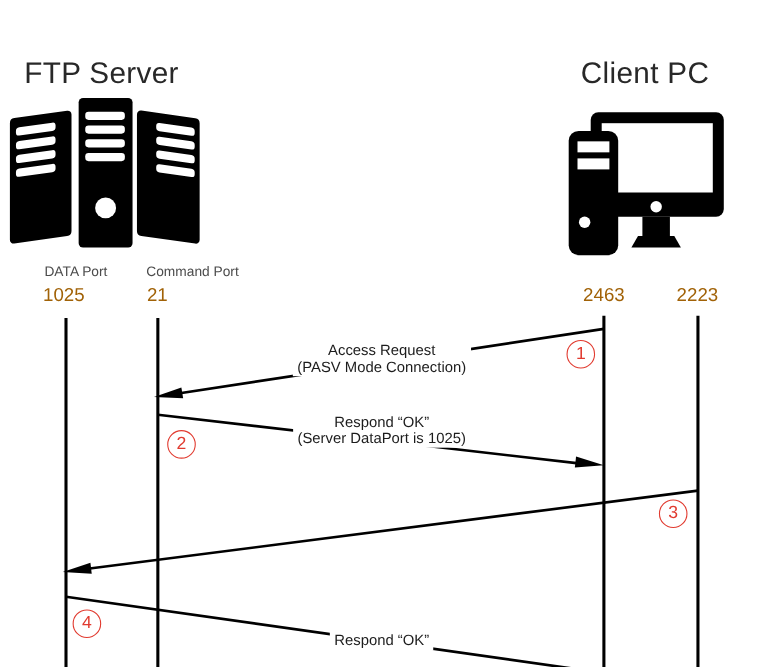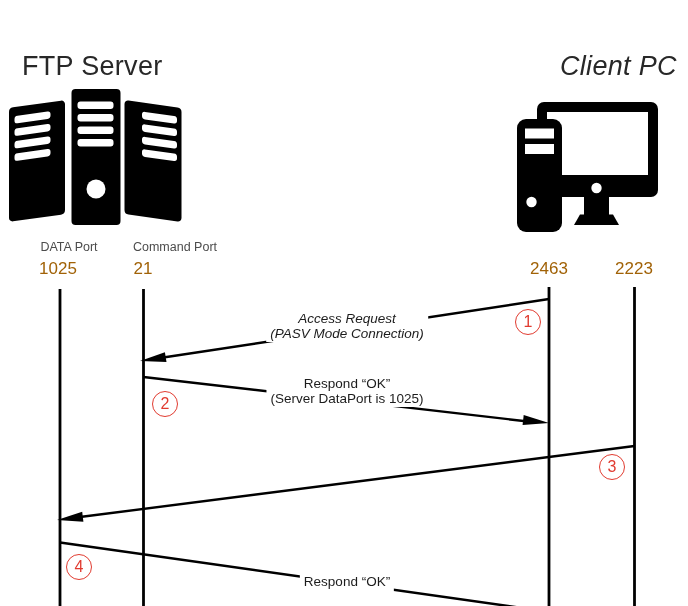--- a/index.html
+++ b/index.html
@@ -6,21 +6,21 @@
   .stage{
     position:relative;width:688px;height:606px;background:#ffffff;overflow:hidden;
     font-family:"Liberation Sans", sans-serif;
     margin-top:47px;
   }
   .title{
     position:absolute;top:5px;font-size:27px;line-height:28px;color:#282828;
     font-weight:400;letter-spacing:0.3px;white-space:nowrap;
   }
   .title-left{left:22px;}
-  .title-right{left:560px;font-style:italic;}
+  .title-right{left:528px;}
   .port-label{
     position:absolute;top:193px;transform:translateX(-50%);
     font-size:12.5px;line-height:14px;color:#4c4c4c;white-space:nowrap;
   }
   .port-num{
     position:absolute;top:211px;transform:translateX(-50%);
     font-size:17px;line-height:22px;color:#a16207;white-space:nowrap;
   }
   .msg{
     position:absolute;transform:translateX(-50%);text-align:center;
@@ -106,21 +106,21 @@
     </g>
   </svg>
 
   <div class="port-label" style="left:69px;">DATA Port</div>
   <div class="port-label" style="left:175px;">Command Port</div>
   <div class="port-num" style="left:58px;">1025</div>
   <div class="port-num" style="left:143px;">21</div>
   <div class="port-num" style="left:549px;">2463</div>
   <div class="port-num" style="left:634px;">2223</div>
 
-  <div class="msg" style="left:347px;top:264px;font-style:italic;">
+  <div class="msg" style="left:347px;top:264px;">
     <div>Access Request</div>
     <div>(PASV Mode Connection)</div>
   </div>
   <div class="msg" style="left:347px;top:329px;">
     <div>Respond “OK”</div>
     <div>(Server DataPort is 1025)</div>
   </div>
   <div class="msg" style="left:347px;top:527px;">
     <div>Respond “OK”</div>
   </div>

